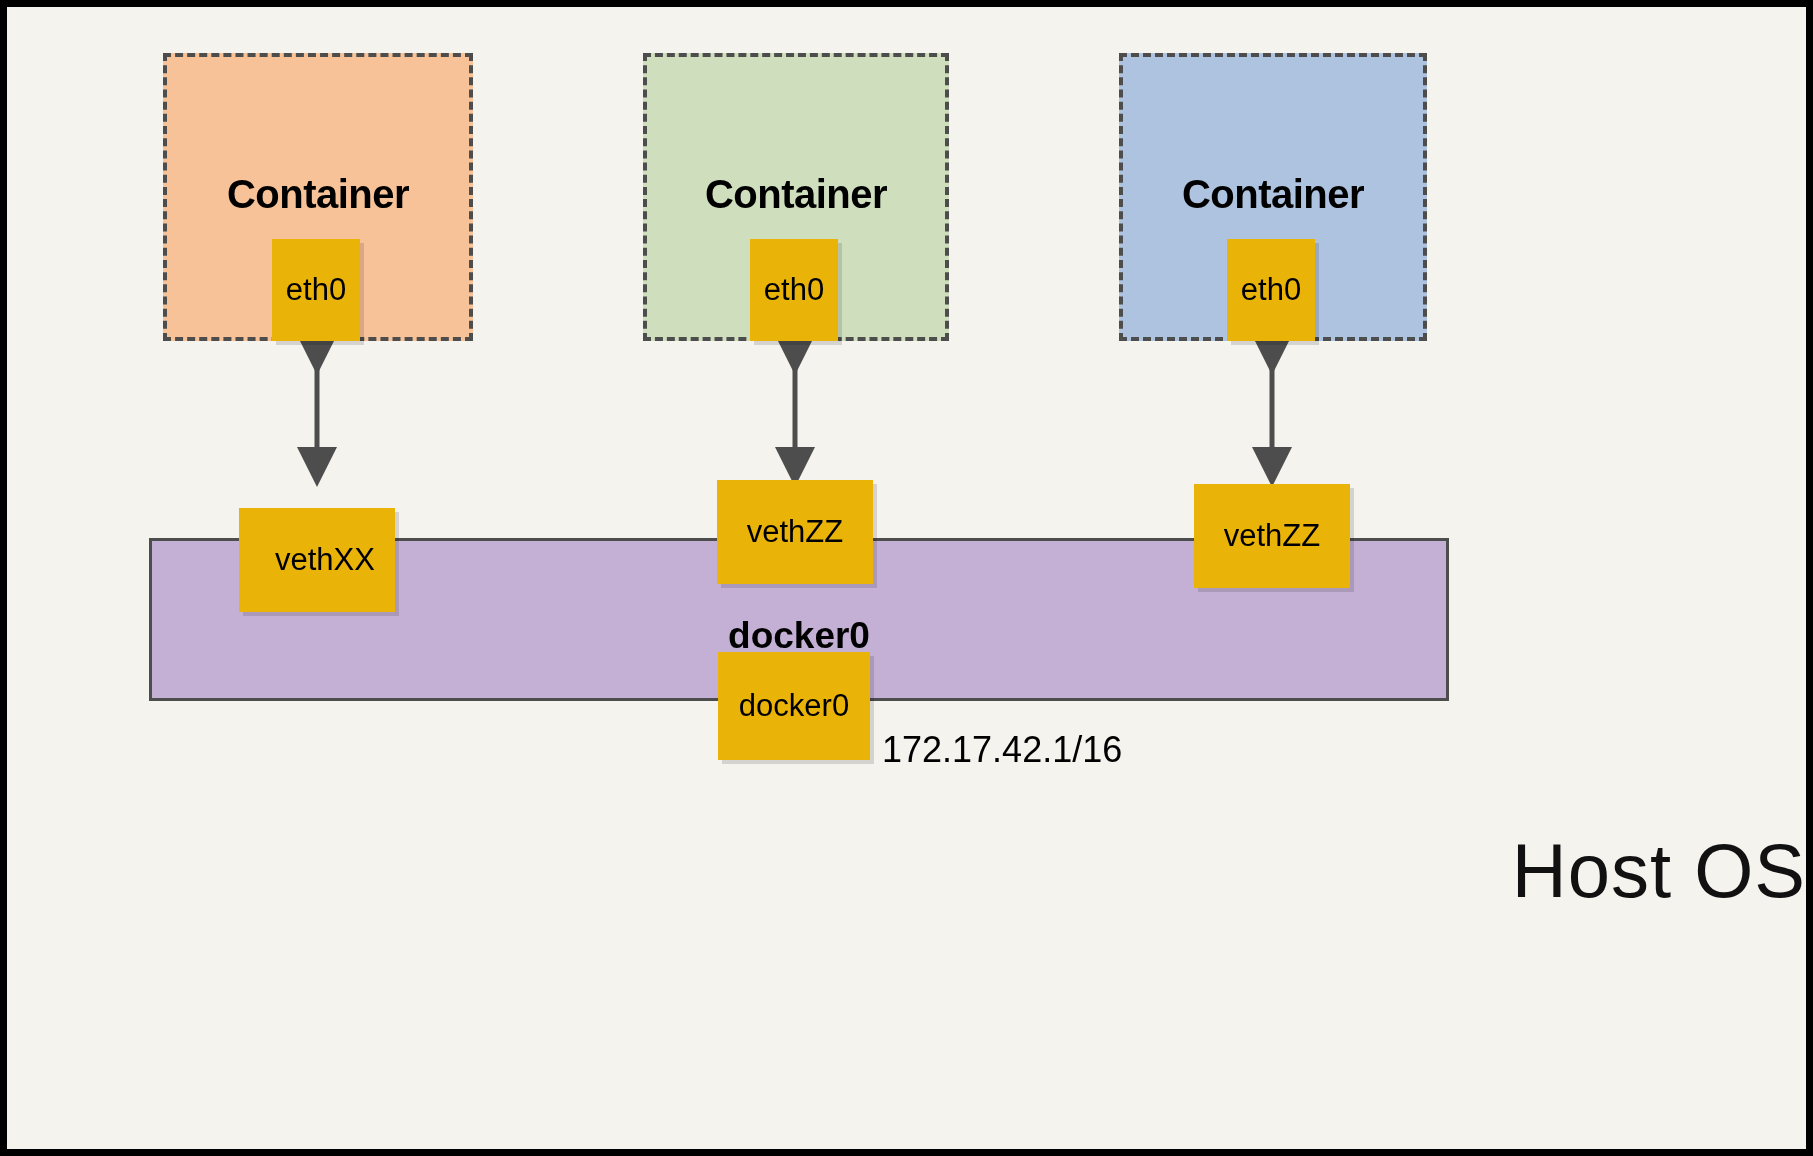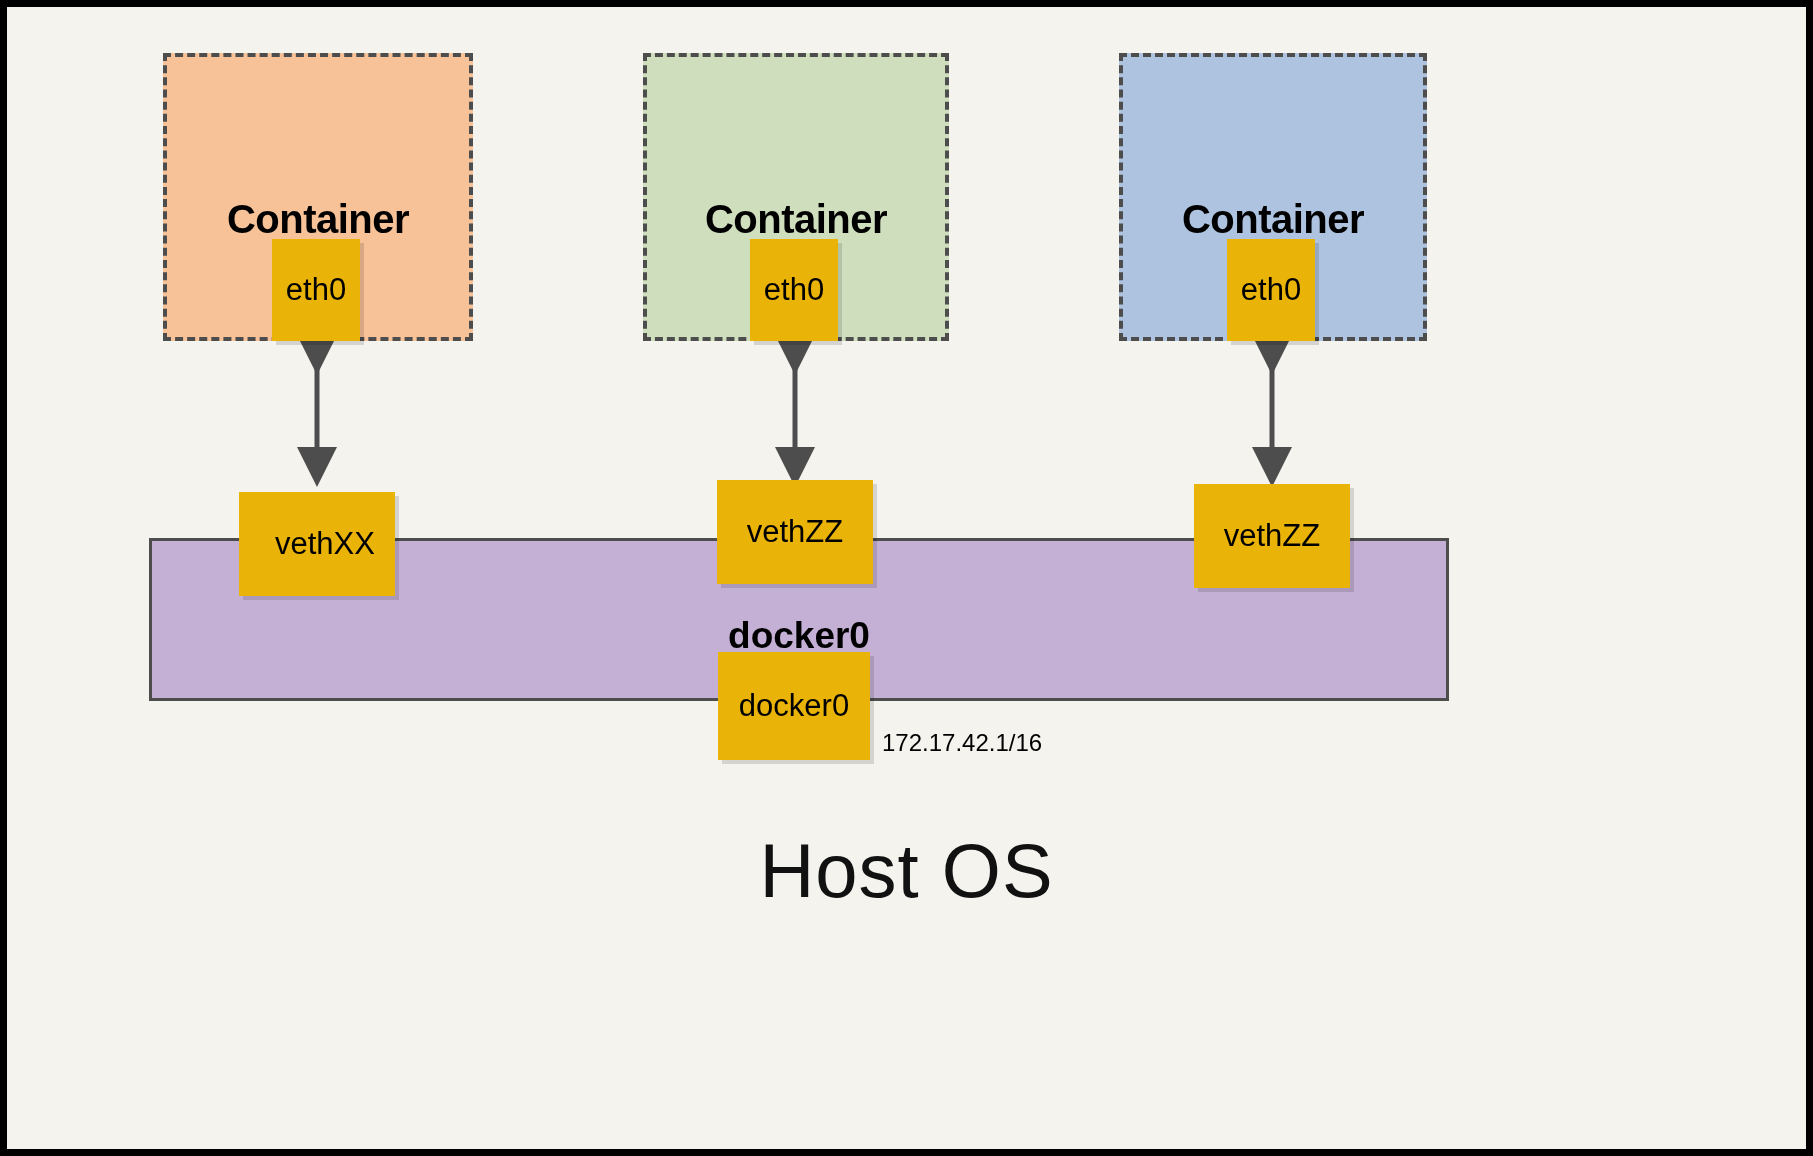--- a/index.html
+++ b/index.html
@@ -23,21 +23,21 @@
   .container-box {
     position: absolute;
     border: 4px dashed #4d4d4d;
     box-sizing: border-box;
     z-index: 2;
   }
   .container-title {
     position: absolute;
     left: 0;
     right: 0;
-    top: 140px;
+    top: 115px;
     text-align: center;
     font-size: 40px;
     font-weight: bold;
     color: #000000;
     letter-spacing: -0.5px;
   }
 
   
   .note {
     position: absolute;
@@ -87,30 +87,30 @@
   
   .arrow-svg {
     position: absolute;
     z-index: 4;
     overflow: visible;
   }
 
   
   #ip-label {
     position: absolute;
-    font-size: 24px;
+    font-size: 36px;
     color: #000000;
     white-space: nowrap;
     z-index: 5;
   }
   #host-os {
     position: absolute;
     left: 0;
     right: 0;
-    text-align: center;
+    text-align: right;
     font-size: 76px;
     font-weight: 300;
     color: #111111;
     letter-spacing: 1px;
     z-index: 5;
   }
 </style>
 </head>
 <body>
 
@@ -154,21 +154,21 @@
   </svg>
 
   <svg class="arrow-svg" style="left:774px; top:334px;" width="28" height="140" viewBox="0 0 28 140">
     <line x1="14" y1="14" x2="14" y2="126" stroke="#4d4d4d" stroke-width="5" marker-start="url(#ah1)" marker-end="url(#ah2)"></line>
   </svg>
 
   <svg class="arrow-svg" style="left:1251px; top:334px;" width="28" height="140" viewBox="0 0 28 140">
     <line x1="14" y1="14" x2="14" y2="126" stroke="#4d4d4d" stroke-width="5" marker-start="url(#ah1)" marker-end="url(#ah2)"></line>
   </svg>
 
-  <div class="note note-veth" style="left:232px; top:485px;padding-left:16px;">
+  <div class="note note-veth" style="left:232px; top:501px;padding-left:16px;">
     <span>vethXX</span>
   </div>
   <div class="note note-veth" style="left:710px; top:473px;">
     <span>vethZZ</span>
   </div>
   <div class="note note-veth" style="left:1187px; top:477px;">
     <span>vethZZ</span>
   </div>
 
   <div class="note note-docker0" style="left:711px; top:645px;">

